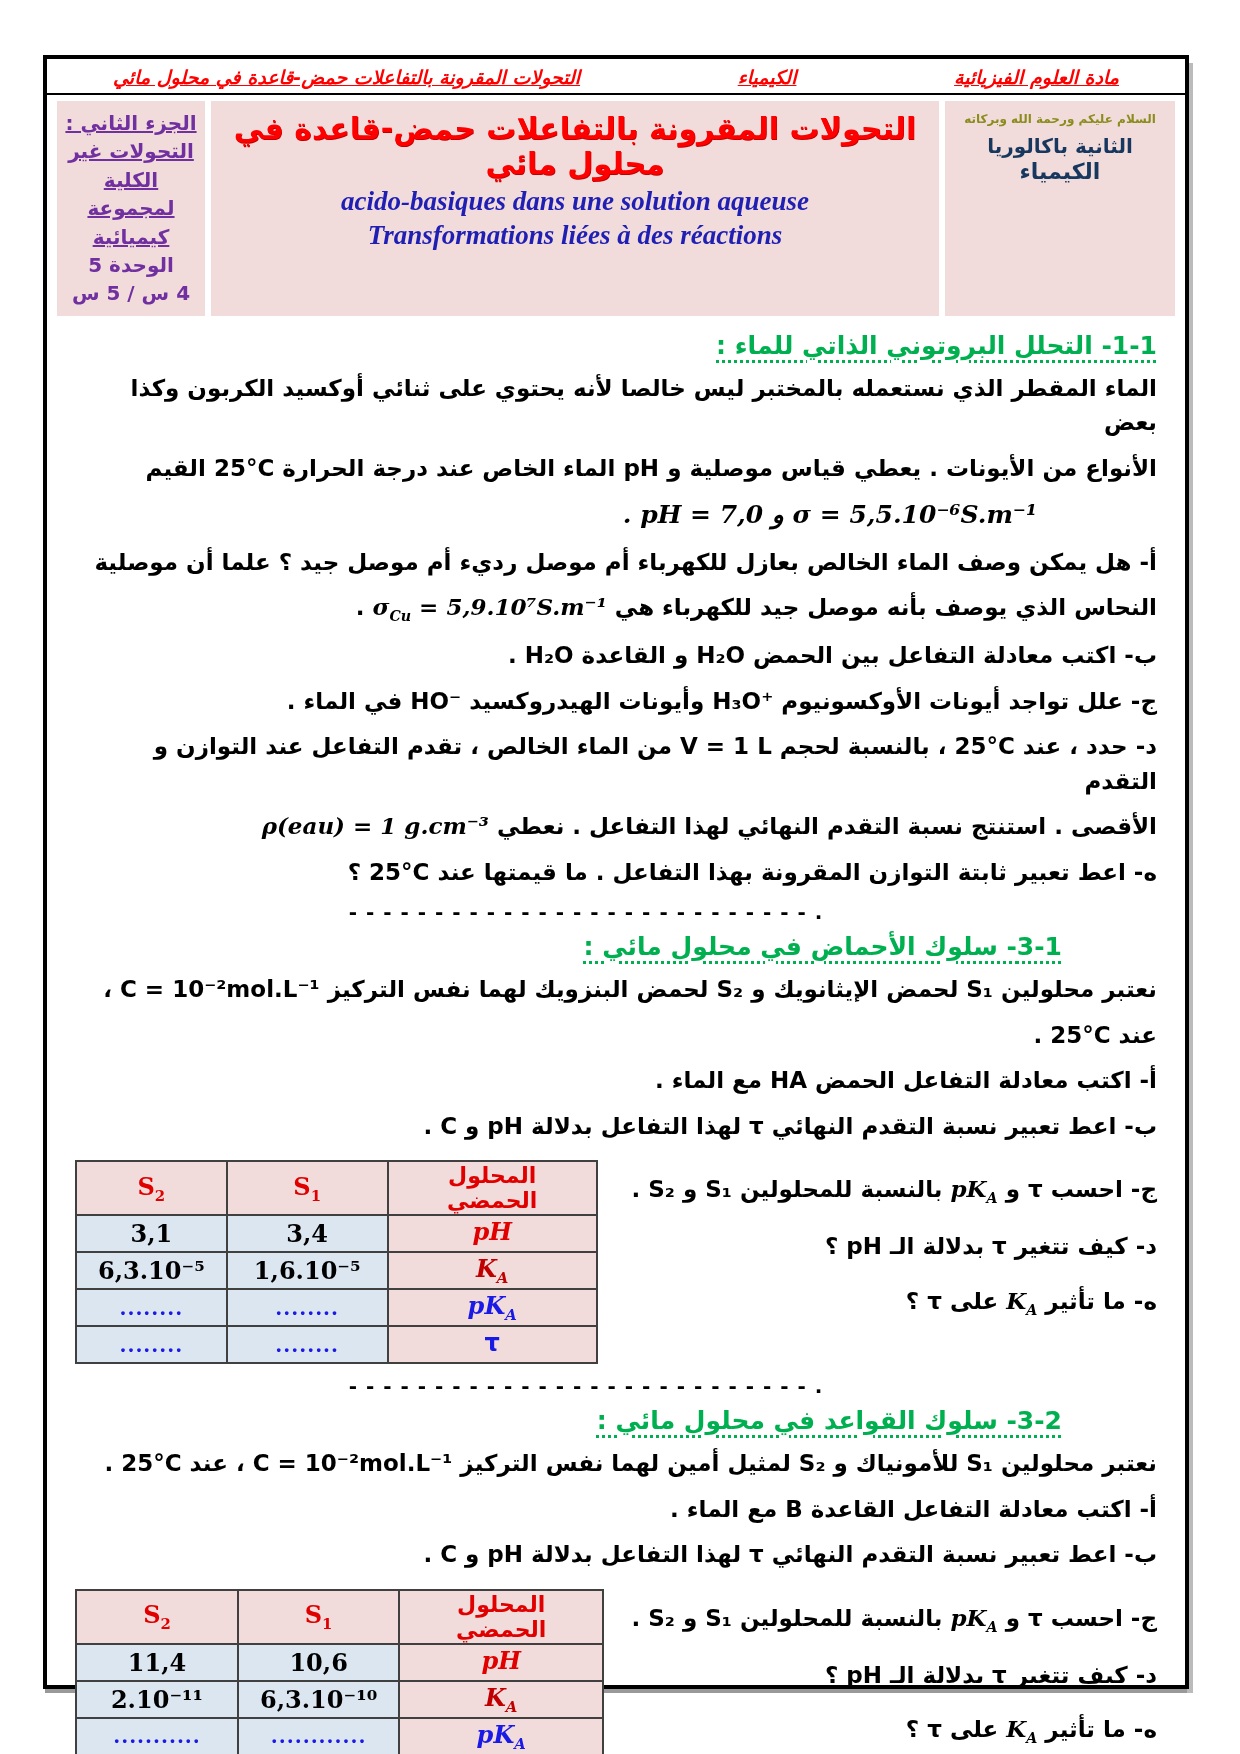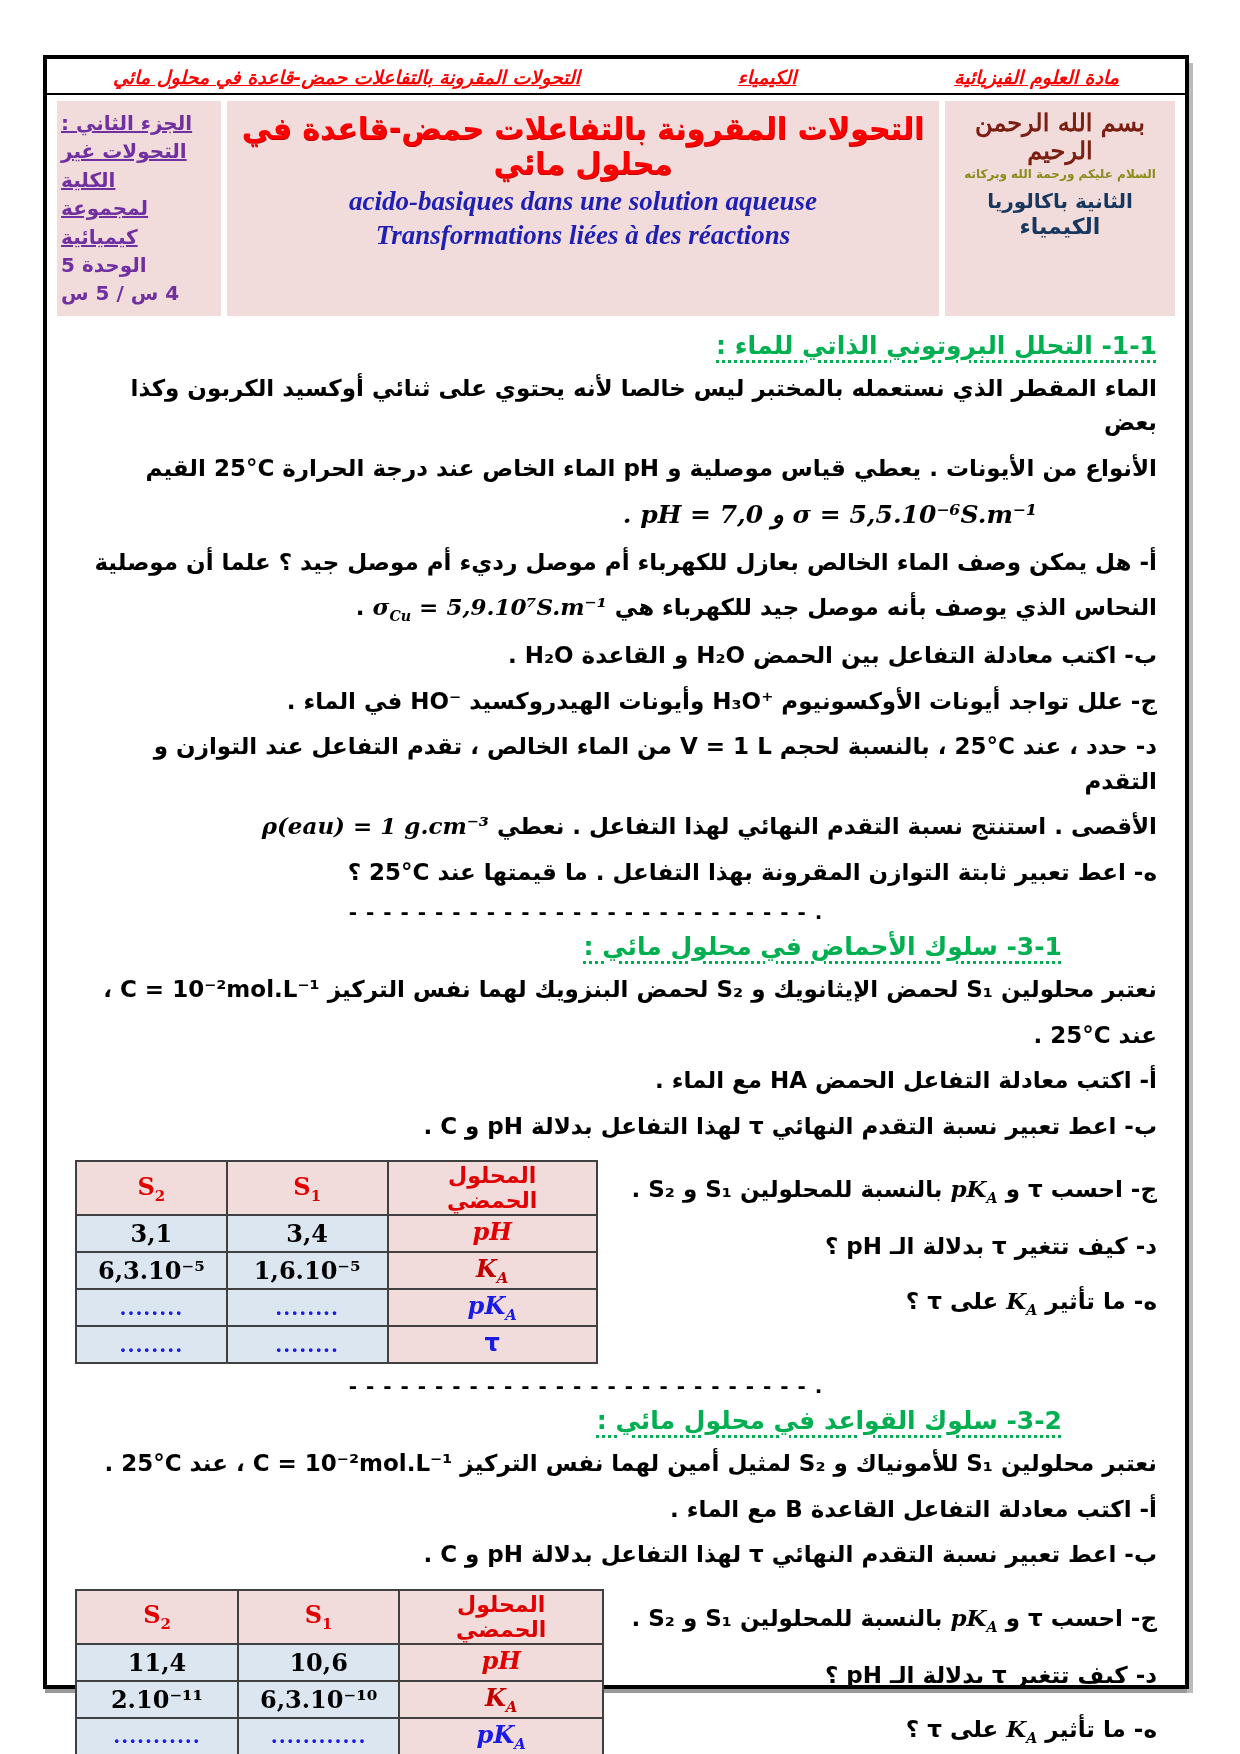--- a/index.html
+++ b/index.html
@@ -25,21 +25,21 @@
   .cell{background:#F2DCDB;box-sizing:border-box;min-height:146px;}
   .bismillah-box{width:230px;text-align:center;padding:8px 4px 4px 4px;}
   .bismillah{color:#7b1f12;font-family:"DejaVu Serif",serif;font-weight:bold;font-size:24px;line-height:1.15;}
   .greeting{color:#8a8d1e;font-weight:bold;font-size:12px;margin-top:3px;}
   .level{color:#17375e;font-weight:bold;font-size:20px;line-height:1.3;margin-top:7px;}
   .level2{color:#17375e;font-weight:bold;font-size:22px;line-height:1.2;}
   .main-title{flex:1;text-align:center;padding:10px 6px 4px 6px;}
   .ar-title{color:#ff0000;font-weight:bold;font-size:30px;text-shadow:0.6px 0.6px 0 #c00000;}
   .fr{color:#1f1fb4;font-family:"Liberation Serif",serif;font-weight:bold;font-style:italic;font-size:27px;line-height:1.25;margin-top:4px;}
   .fr + .fr{margin-top:0;}
-  .info-box{width:164px;text-align:left;color:#7030a0;font-weight:bold;font-size:20px;padding:8px 4px;line-height:1.42;}
+  .info-box{width:148px;text-align:center;color:#7030a0;font-weight:bold;font-size:20px;padding:8px 4px;line-height:1.42;}
   .info-box .u{display:block;text-decoration:underline;}
   .info-box .n{display:block;}
   
   .content{flex:1;direction:rtl;padding:2px 28px 0 28px;color:#000;font-size:23px;font-weight:bold;}
   .sec-title{margin:6px 0 2px 0;}
   .sec-title span{
     color:#ff0000;font-size:28px;font-weight:bold;
     text-decoration:underline double #ff0000;text-underline-offset:5px;
   }
   .h-green{margin:8px 0 6px 0;}
@@ -87,21 +87,20 @@
 <div class="sheet">
 
   <div class="topbar">
     <span>مادة العلوم الفيزيائية</span>
     <span>الكيمياء</span>
     <span>التحولات المقرونة بالتفاعلات حمض-قاعدة في محلول مائي</span>
   </div>
 
   <div class="titleblock">
     <div class="cell bismillah-box">
-      <div class="bismillah">بسم الله الرحمن الرحيم</div>
       <div class="greeting">السلام عليكم ورحمة الله وبركاته</div>
       <div class="level">الثانية باكالوريا</div>
       <div class="level2">الكيمياء</div>
     </div>
     <div class="cell main-title">
       <div class="ar-title">التحولات المقرونة بالتفاعلات حمض-قاعدة في محلول مائي</div>
       <div class="fr">acido-basiques dans une solution aqueuse</div>
       <div class="fr">Transformations liées à des réactions</div>
     </div>
     <div class="cell info-box">

